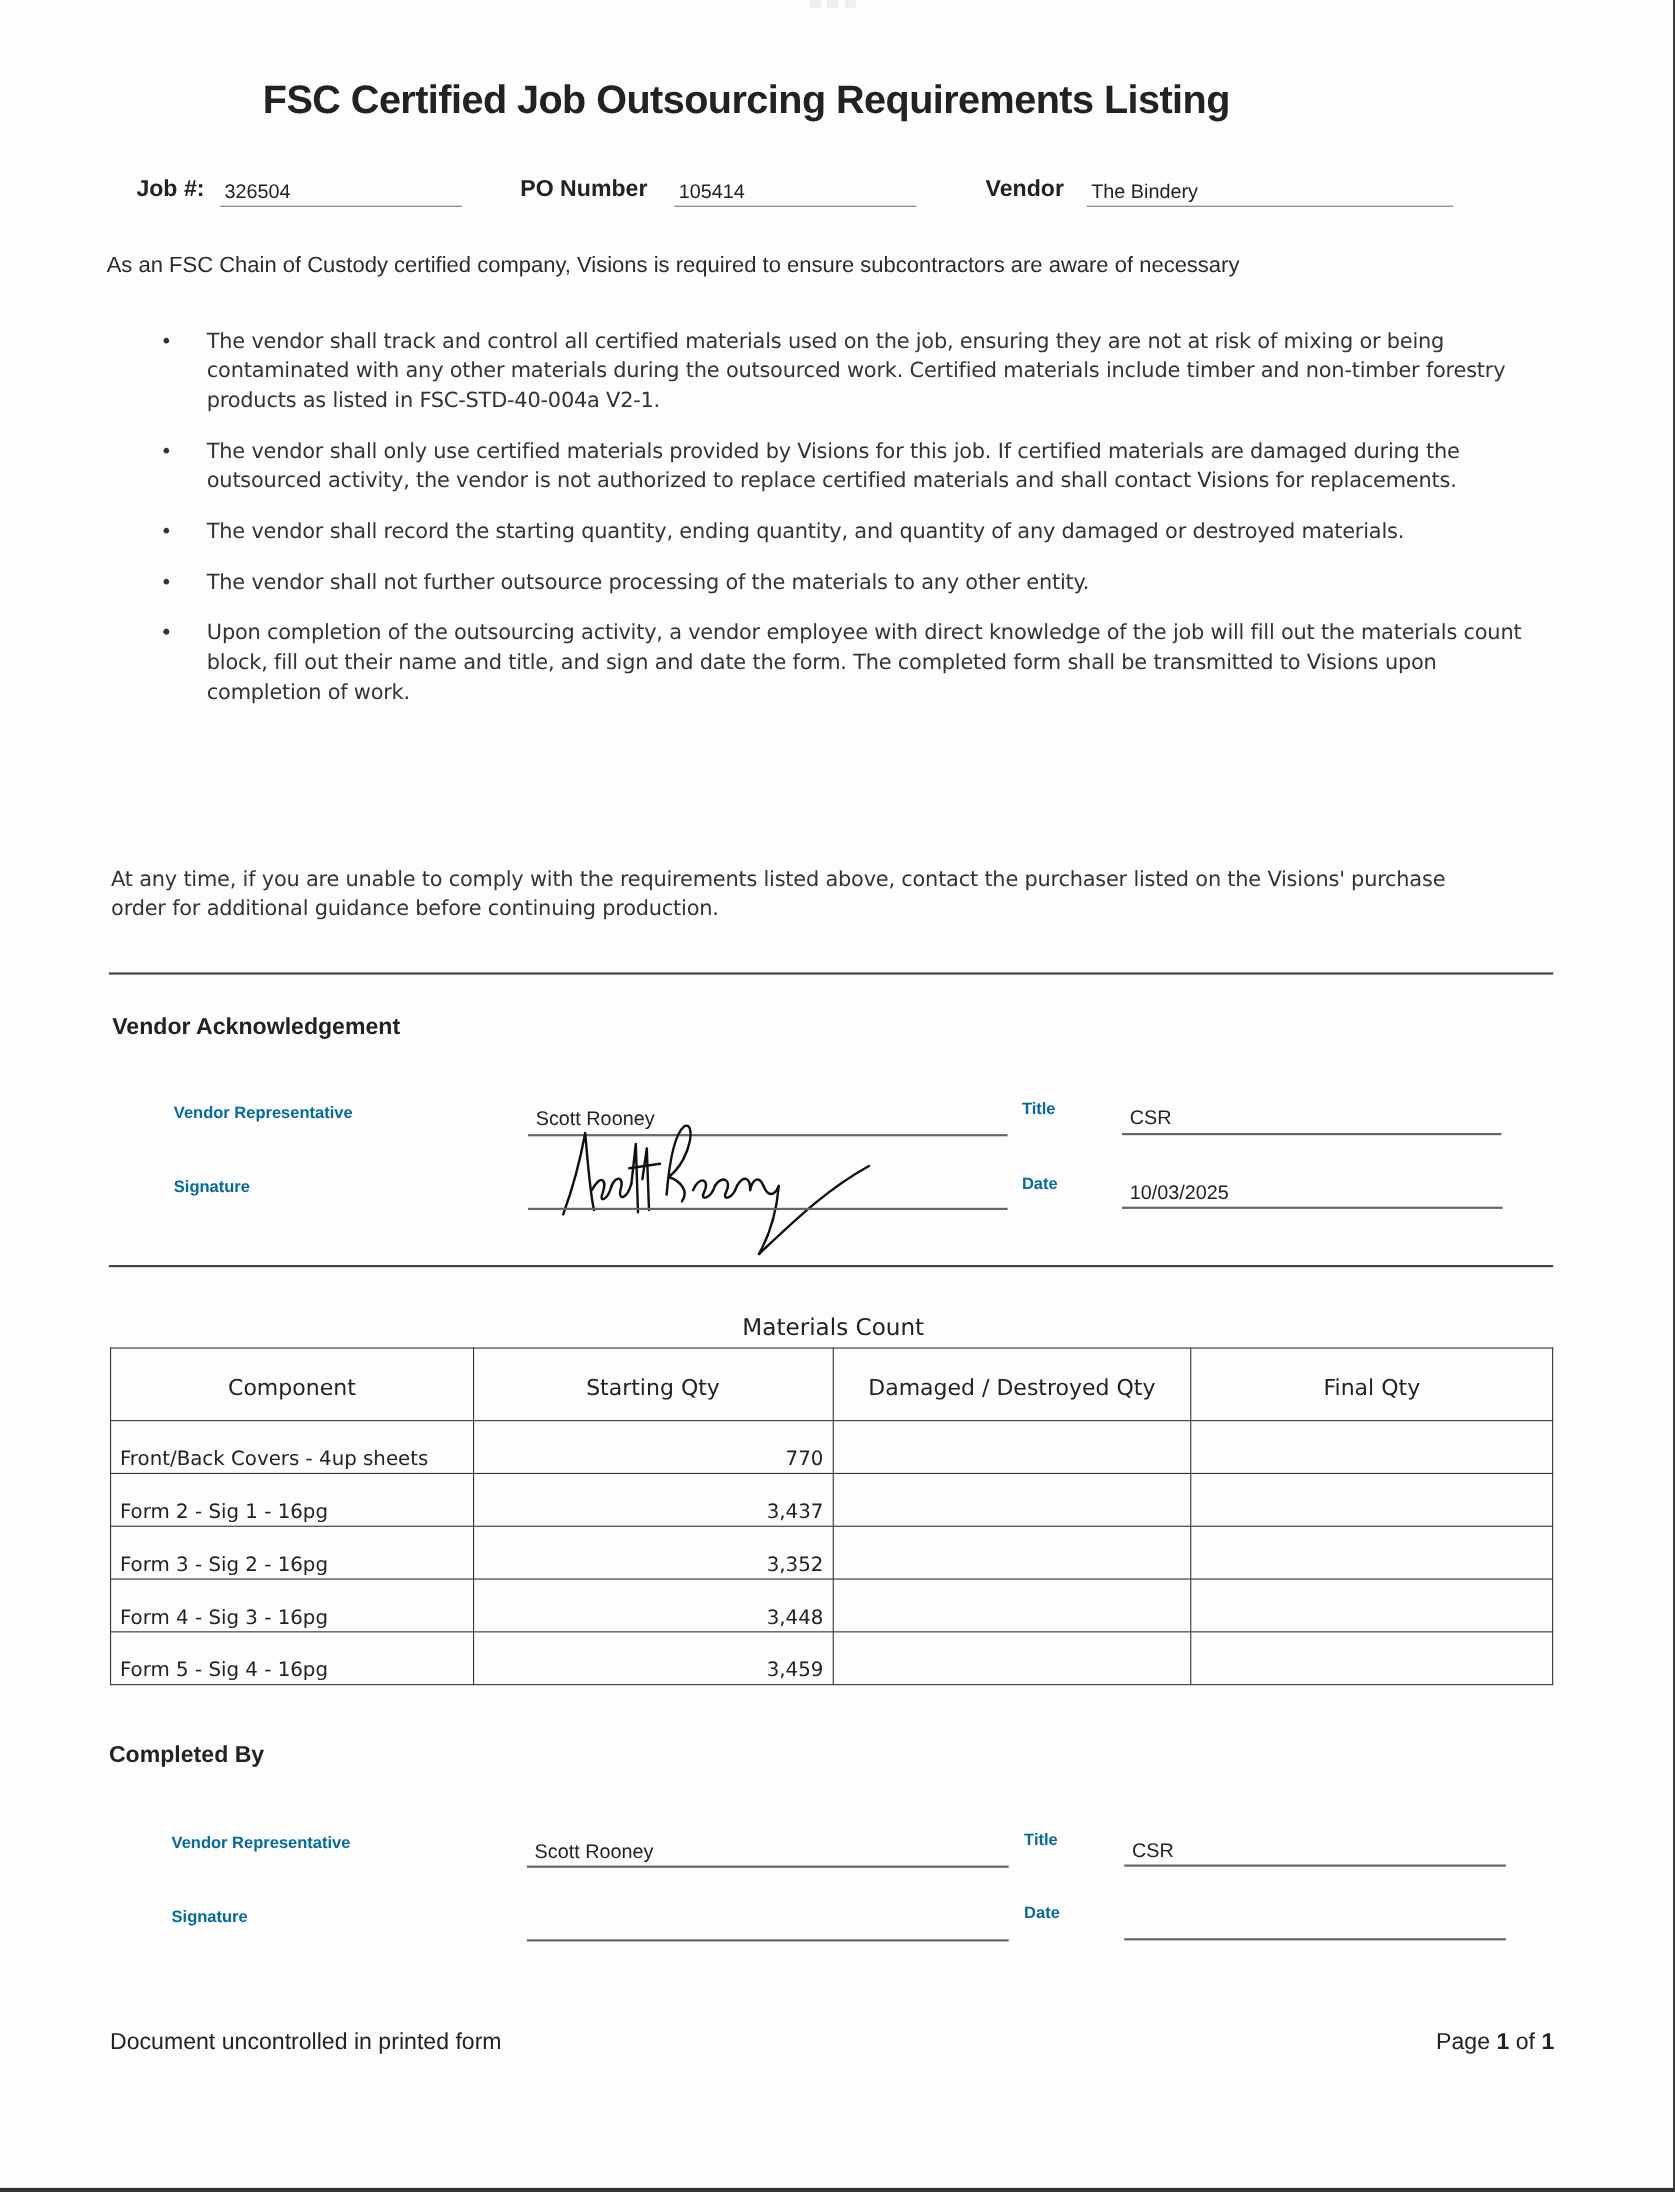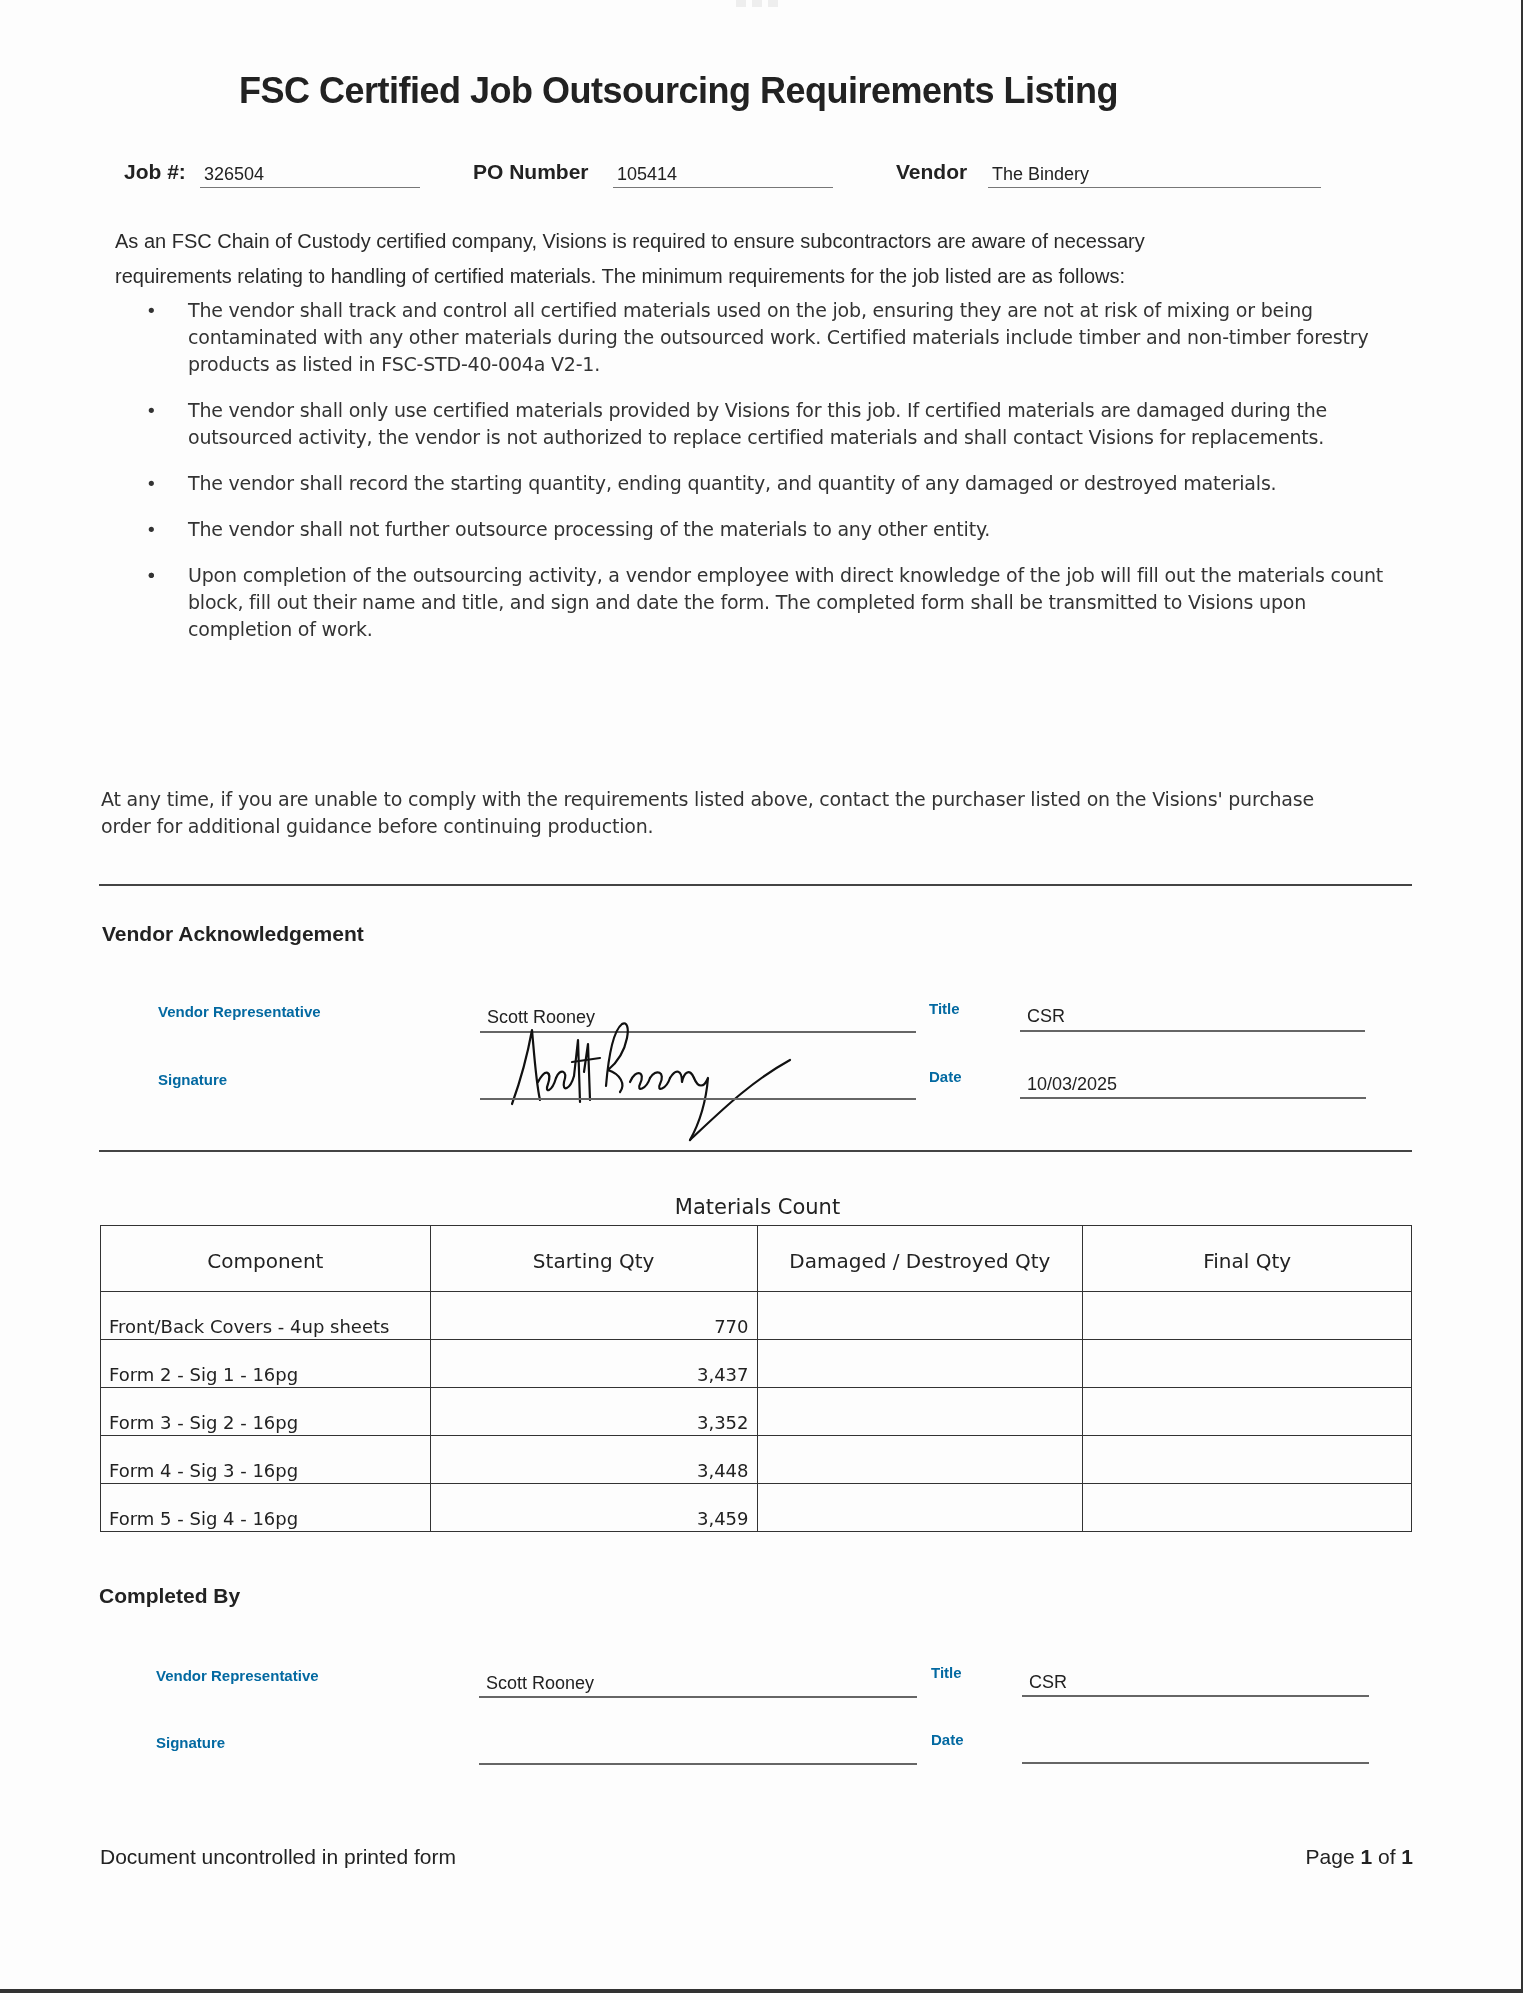--- a/index.html
+++ b/index.html
@@ -51,23 +51,22 @@
 
 <div class="abs hdr-label" style="left:124px; top:160px;">Job #:</div>
 <div class="abs hdr-value" style="left:200px; top:164px; width:212px;">326504</div>
 
 <div class="abs hdr-label" style="left:473px; top:160px;">PO Number</div>
 <div class="abs hdr-value" style="left:613px; top:164px; width:212px;">105414</div>
 
 <div class="abs hdr-label" style="left:896px; top:160px;">Vendor</div>
 <div class="abs hdr-value" style="left:988px; top:164px; width:325px;">The Bindery</div>
 
-<div class="abs para" style="left:97px; top:224px; width:1330px;margin-left:18px;">
+<div class="abs para" style="left:97px; top:224px; width:1330px;">
   <div>As an FSC Chain of Custody certified company, Visions is required to ensure subcontractors are aware of necessary</div>
-  <div>requirements relating to handling of certified materials.  The minimum requirements for the job listed are as follows:</div>
 </div>
 
 <ul class="abs bullets" style="left:188px; top:297px; width:1215px;">
   <li style="margin-bottom:19px;"><span class="dot">•</span><span>The vendor shall track and control all certified materials used on the job, ensuring they are not at risk of mixing or being contaminated with any other materials during the outsourced work.  Certified materials include timber and non-timber forestry products as listed in FSC-STD-40-004a V2-1.</span></li>
   <li style="margin-bottom:19px;"><span class="dot">•</span><span>The vendor shall only use certified materials provided by Visions for this job.  If certified materials are damaged during the outsourced activity, the vendor is not authorized to replace certified materials and shall contact Visions for replacements.</span></li>
   <li style="margin-bottom:19px;"><span class="dot">•</span><span>The vendor shall record the starting quantity, ending quantity, and quantity of any damaged or destroyed materials.</span></li>
   <li style="margin-bottom:19px;"><span class="dot">•</span><span>The vendor shall not further outsource processing of the materials to any other entity.</span></li>
   <li style="margin-bottom:19px;"><span class="dot">•</span></li>
   <li><span class="dot">•</span><span>Upon completion of the outsourcing activity, a vendor employee with direct knowledge of the job will fill out the materials count block, fill out their name and title, and sign and date the form.  The completed form shall be transmitted to Visions upon completion of work.</span></li>
 </ul>

